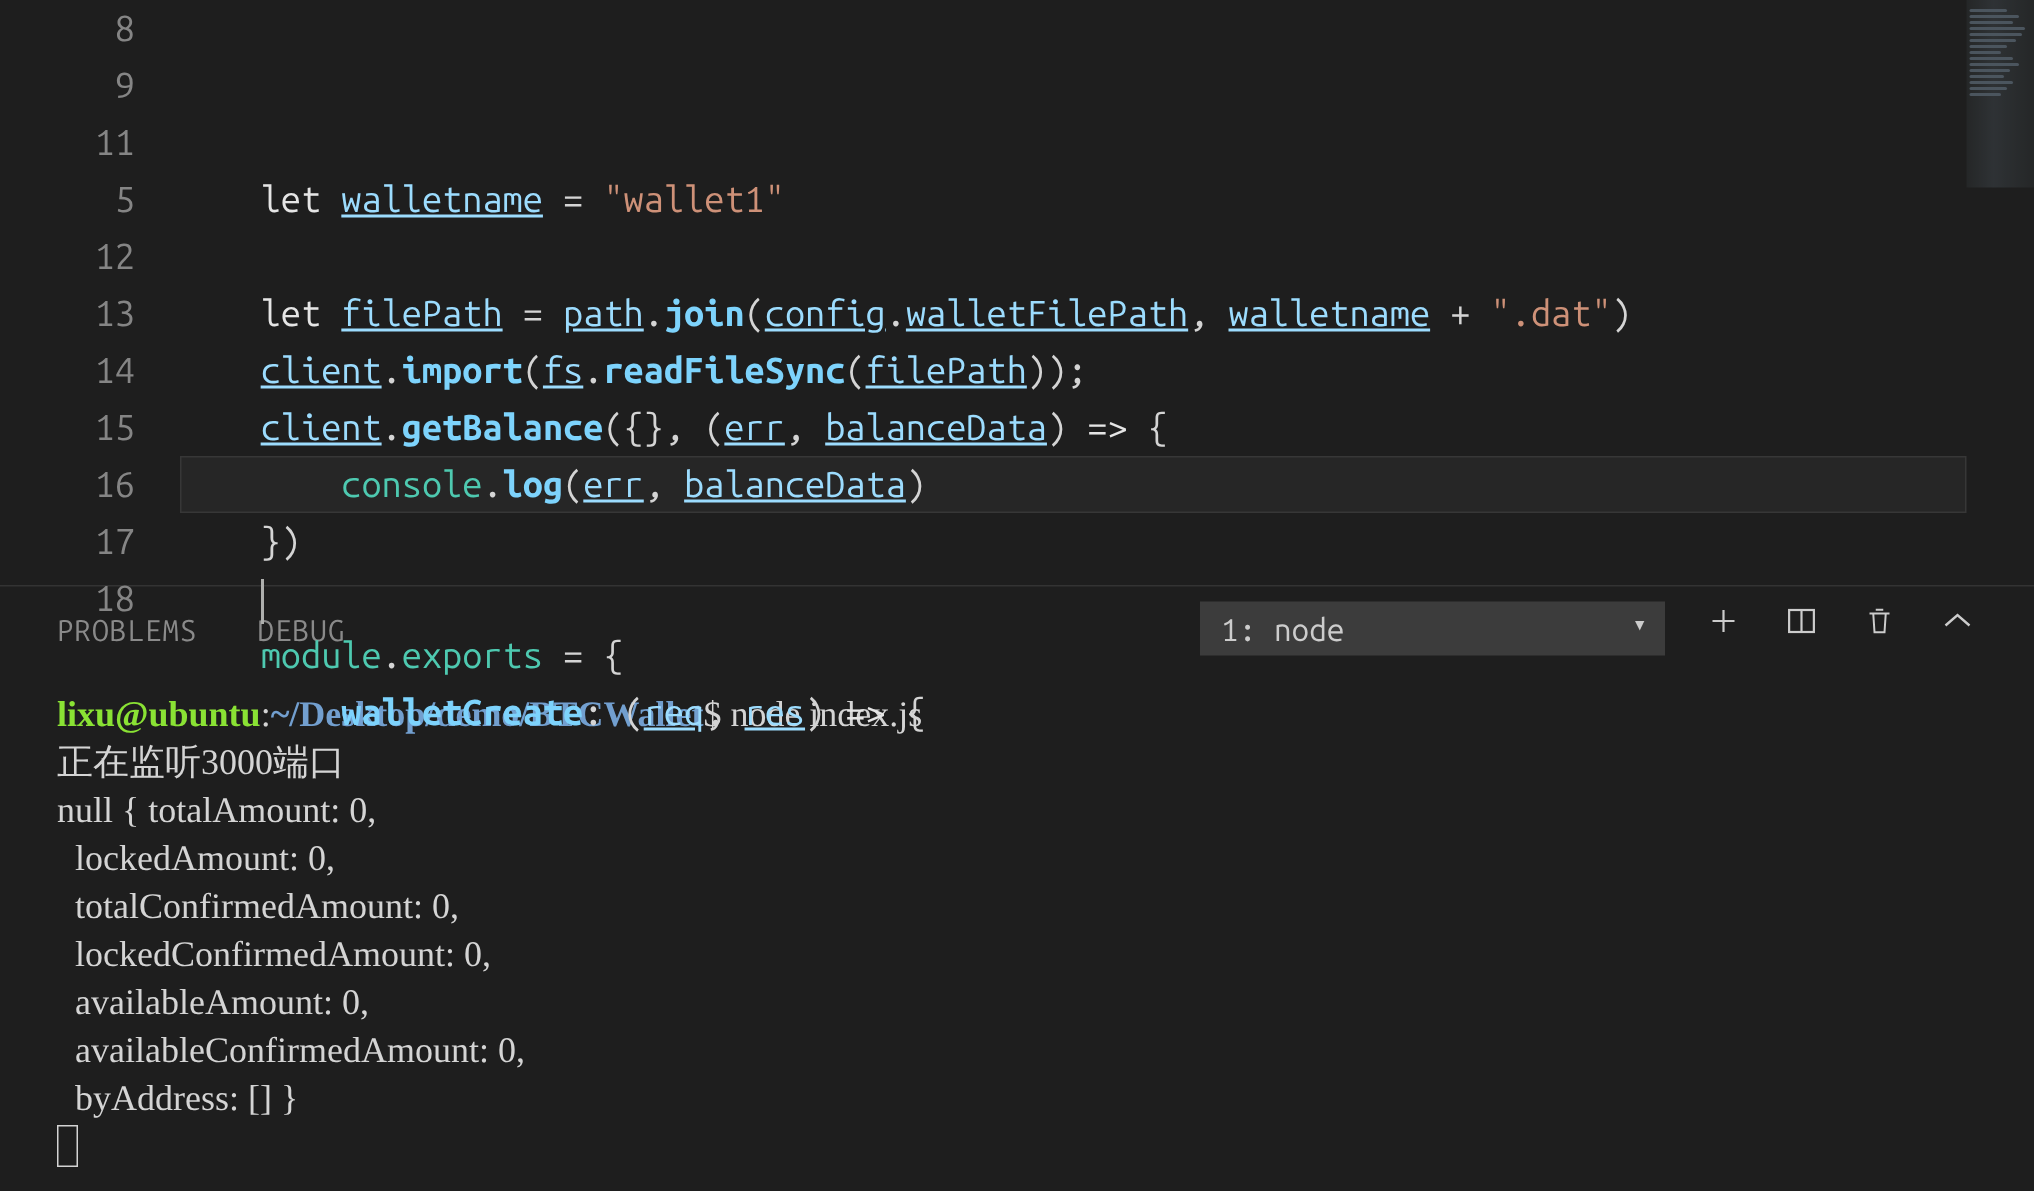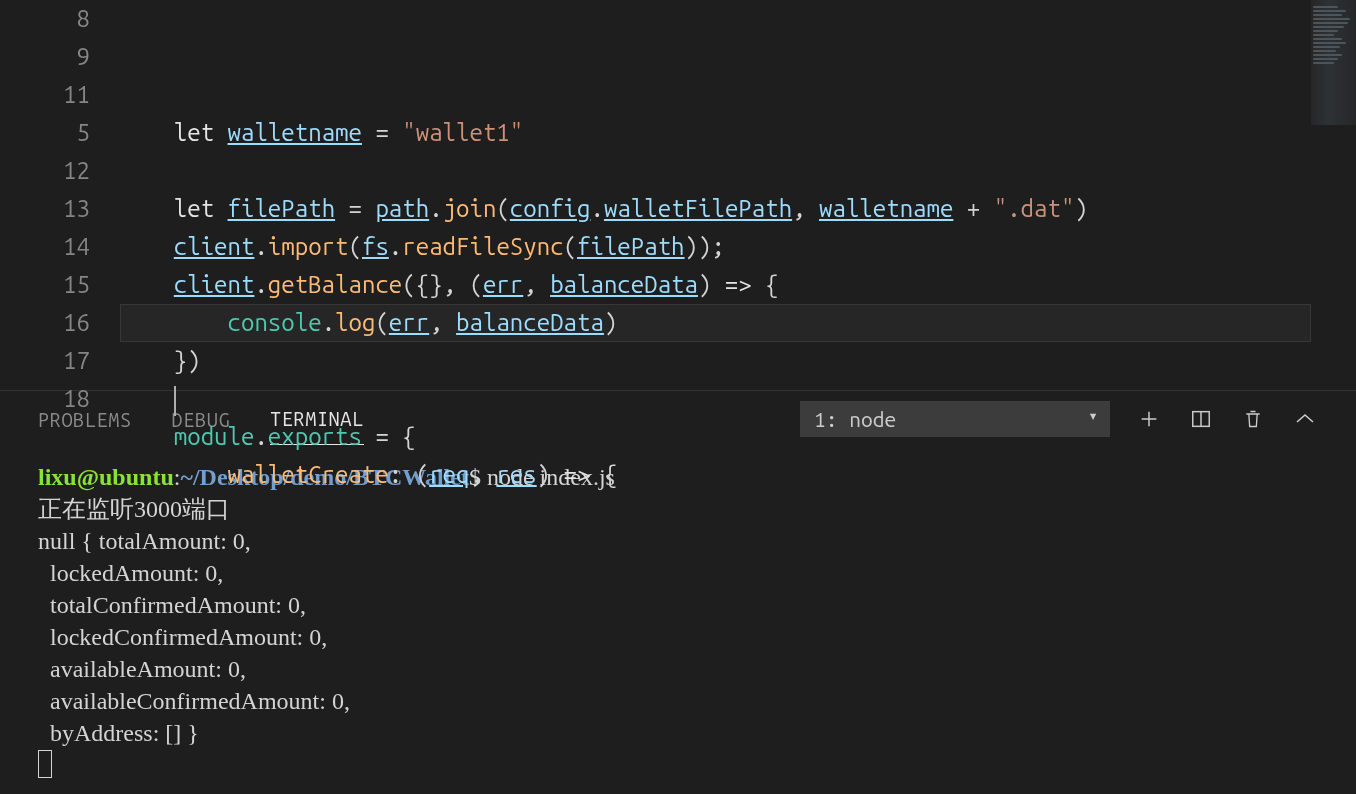--- a/index.html
+++ b/index.html
@@ -41,21 +41,21 @@
     position: absolute;
     left: 0;
     right: 45px;
     height: 38px;
     background: rgba(255,255,255,0.04);
     border: 1px solid rgba(255,255,255,0.08);
     z-index: 0;
   }
   .code-content { position: relative; z-index: 1; }
   .kw { color: #e5e5e5; }
-  .fn { color: #fdba74; }
+  .fn { color: #7dd3fc; font-weight: bold; }
   .var { color: #9cdcfe; text-decoration: underline; }
   .str { color: #ce9178; }
   .obj { color: #4ec9b0; }
   .punct { color: #d4d4d4; }
   .minimap {
     position: absolute;
     right: 0;
     top: 0;
     width: 45px;
     height: 125px;
@@ -90,21 +90,21 @@
     padding: 14px 0;
     letter-spacing: 0.5px;
   }
   .tab.active {
     color: #e7e7e7;
     border-bottom: 1px solid #e7e7e7;
   }
   .panel-right {
     margin-left: auto;
     display: flex;
-    align-items: center;
+    align-items: flex-start;
     gap: 26px;
   }
   .dropdown {
     background: #3c3c3c;
     color: #cccccc;
     border: none;
     font-size: 21px;
     padding: 6px 32px 6px 14px;
     width: 310px;
     position: relative;
@@ -187,21 +187,20 @@
         <div style="width:60%"></div>
         <div style="width:50%"></div>
     </div>
   </div>
 </div>
 
 <div class="panel">
   <div class="panel-tabs">
     <div class="tab">PROBLEMS</div>
     <div class="tab">DEBUG</div>
-    <div class="tab active">TERMINAL</div>
     <div class="panel-right">
       <div class="dropdown">1: node</div>
       <div class="icon-btn">
         <svg width="22" height="22" viewBox="0 0 24 24">
             <path d="M12 4v16M4 12h16"></path>
           </svg>
       </div>
       <div class="icon-btn">
         <svg width="24" height="22" viewBox="0 0 24 24">
             <rect x="3" y="4" width="18" height="16"></rect>

